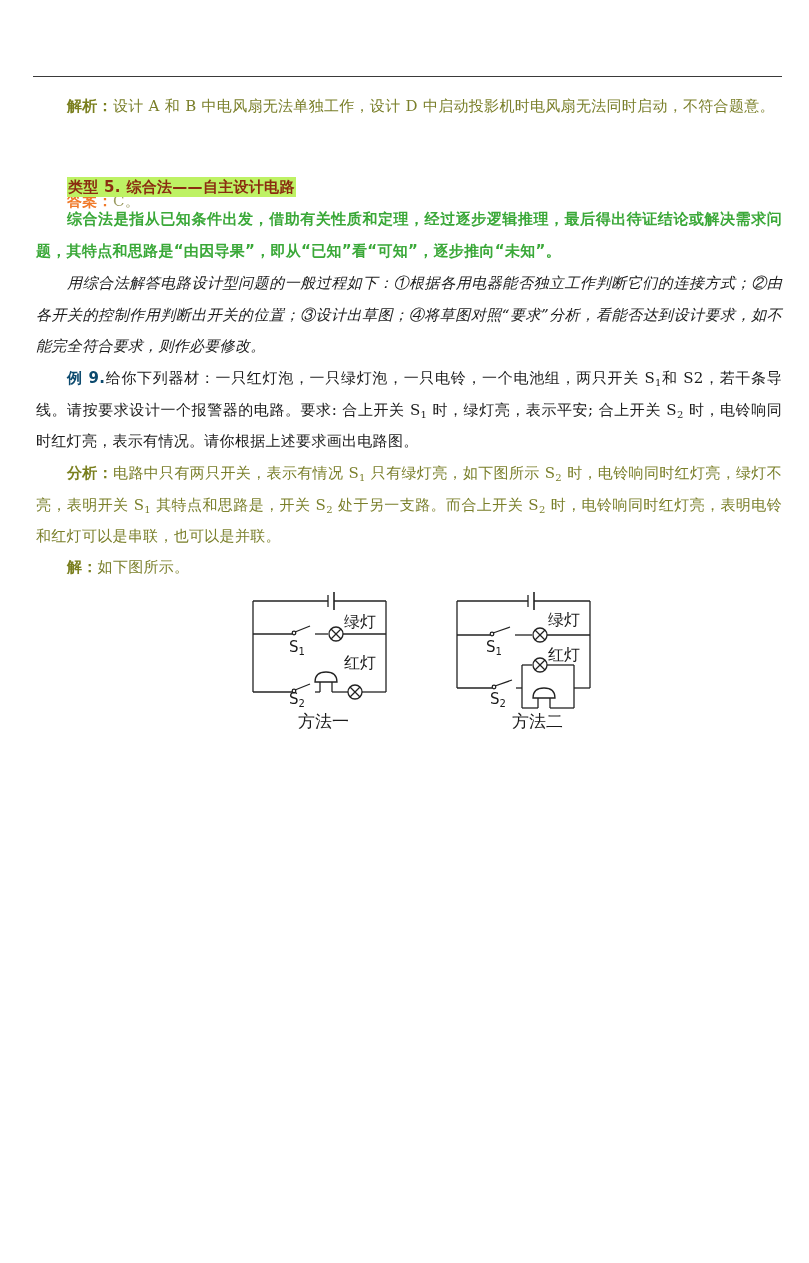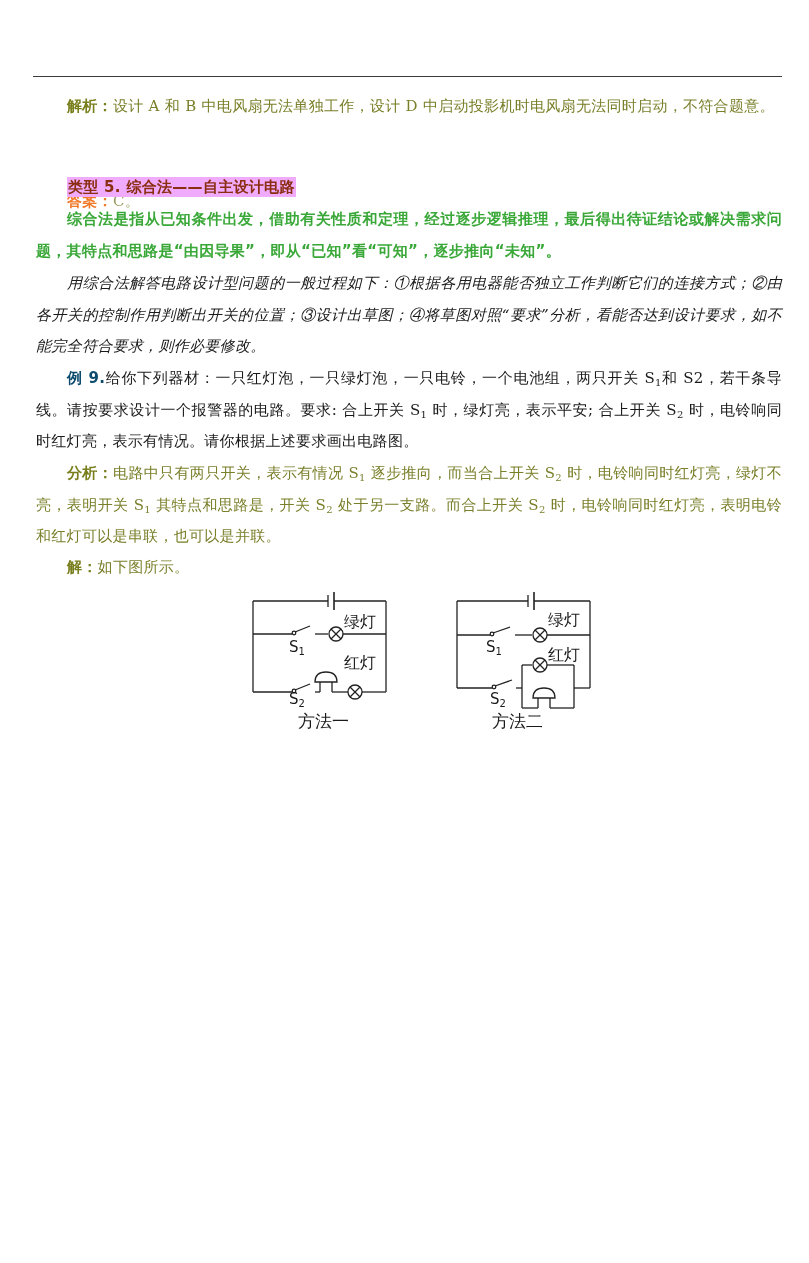--- a/index.html
+++ b/index.html
@@ -8,21 +8,21 @@
   .rule { position: absolute; left: 33px; top: 76px; width: 749px; height: 1px; background: #3a3a3a; }
   .para { position: absolute; left: 36px; width: 746px; font-size: 15px; line-height: 31.5px;
           text-align: justify; letter-spacing: 0.3px; }
   .indent { text-indent: 31px; }
   .olive { color: #7a7f2a; }
   .green { color: #3aa838; font-family: "DejaVu Sans", "Liberation Sans", sans-serif; font-weight: bold; font-size: 15px; }
   .black { color: #1a1a1a; }
   .lbl-olive { color: #7a7f1e; font-weight: bold; font-family: "DejaVu Sans", "Liberation Sans", sans-serif; }
   .lbl-orange { color: #f07a2a; font-weight: bold; font-family: "DejaVu Sans", "Liberation Sans", sans-serif; }
   .lbl-blue { color: #0c4a6e; font-weight: bold; font-family: "DejaVu Sans", "Liberation Sans", sans-serif; }
-  .heading { background: #f0abfc; color: #8a2d10; font-weight: bold; font-family: "DejaVu Sans", "Liberation Sans", sans-serif; font-size: 15px; padding: 1px 1px; }
+  .heading { background: #bef264; color: #8a2d10; font-weight: bold; font-family: "DejaVu Sans", "Liberation Sans", sans-serif; font-size: 15px; padding: 1px 1px; }
   sub { font-size: 10px; vertical-align: -3px; line-height: 0; }
   .diagram { position: absolute; }
   .diagram svg text { font-family: "DejaVu Sans", "Liberation Sans", sans-serif; }
   .cap { position: absolute; font-family: "DejaVu Sans", "Liberation Sans", sans-serif; font-size: 17px; color: #1a1a1a; }
 </style>
 </head>
 <body>
 
 <div class="rule"></div>
 
@@ -40,21 +40,21 @@
 
 <div class="para indent green" style="top:204px;">综合法是指从已知条件出发，借助有关性质和定理，经过逐步逻辑推理，最后得出待证结论或解决需求问题，其特点和思路是“由因导果”，即从“已知”看“可知”，逐步推向“未知”。</div>
 
 <div class="para indent black" style="top:268px;font-style:italic;">用综合法解答电路设计型问题的一般过程如下：①根据各用电器能否独立工作判断它们的连接方式；②由各开关的控制作用判断出开关的位置；③设计出草图；④将草图对照“要求”分析，看能否达到设计要求，如不能完全符合要求，则作必要修改。</div>
 
 <div class="para indent black" style="top:363px;">
   <span class="lbl-blue">例 9.</span><span>给你下列器材：一只红灯泡，一只绿灯泡，一只电铃，一个电池组，两只开关 S</span><sub>1</sub><span>和 S2，若干条导线。请按要求设计一个报警器的电路。要求: 合上开关 S</span><sub>1</sub><span> 时，绿灯亮，表示平安; 合上开关 S</span><sub>2</sub><span> 时，电铃响同时红灯亮，表示有情况。请你根据上述要求画出电路图。</span>
 </div>
 
 <div class="para indent olive" style="top:458px;">
-  <span class="lbl-olive">分析：</span><span>电路中只有两只开关，表示有情况 S</span><sub>1</sub><span> 逐步推向，而当合上开关 S</span><sub>2</sub><span> 时，电铃响同时红灯亮，绿灯不亮，表明开关 S</span><sub>1</sub><span> 其特点和思路是，开关 S</span><sub>2</sub><span> 处于另一支路。而合上开关 S</span><sub>2</sub><span> 时，电铃响同时红灯亮，表明电铃和红灯可以是串联，也可以是并联。</span>
+  <span class="lbl-olive">分析：</span><span>电路中只有两只开关，表示有情况 S</span><sub>1</sub><span> 只有绿灯亮，如下图所示 S</span><sub>2</sub><span> 时，电铃响同时红灯亮，绿灯不亮，表明开关 S</span><sub>1</sub><span> 其特点和思路是，开关 S</span><sub>2</sub><span> 处于另一支路。而合上开关 S</span><sub>2</sub><span> 时，电铃响同时红灯亮，表明电铃和红灯可以是串联，也可以是并联。</span>
 </div>
 
 <div class="para indent olive" style="top:552px;">
   <span class="lbl-olive">解：</span><span>如下图所示。</span>
 </div>
 
 <div class="diagram" style="left:248px; top:592px; width:145px; height:115px;">
   <svg width="145" height="115" viewBox="0 0 145 115">
     <g stroke="#222" stroke-width="1.3" fill="none">
 
@@ -133,13 +133,13 @@
       <line x1="98" y1="106" x2="98" y2="116"></line>
       <line x1="98" y1="116" x2="122" y2="116"></line>
       <line x1="122" y1="96" x2="138" y2="96"></line>
     </g>
     <text x="96" y="33" font-size="16" fill="#1a1a1a">绿灯</text>
     <text x="96" y="68" font-size="16" fill="#1a1a1a">红灯</text>
     <text x="34" y="60" font-size="15" font-family="Liberation Serif, serif" fill="#1a1a1a"><tspan>S</tspan><tspan font-size="10" dy="3">1</tspan></text>
     <text x="38" y="112" font-size="15" font-family="Liberation Serif, serif" fill="#1a1a1a"><tspan>S</tspan><tspan font-size="10" dy="3">2</tspan></text>
   </svg>
 </div>
-<div class="cap" style="left:492px; top:710px;">方法二</div>
+<div class="cap" style="left:512px; top:710px;">方法二</div>
 
 </body></html>

